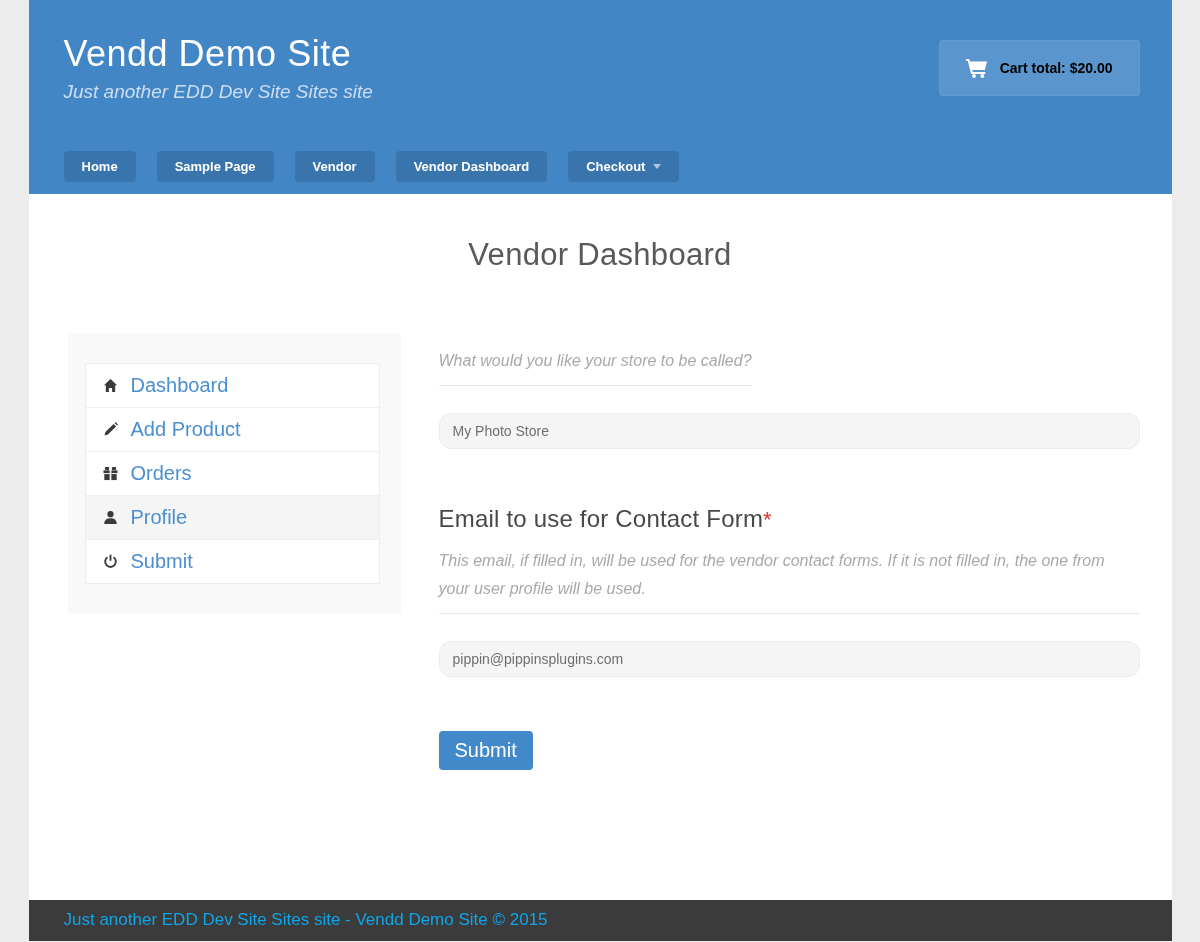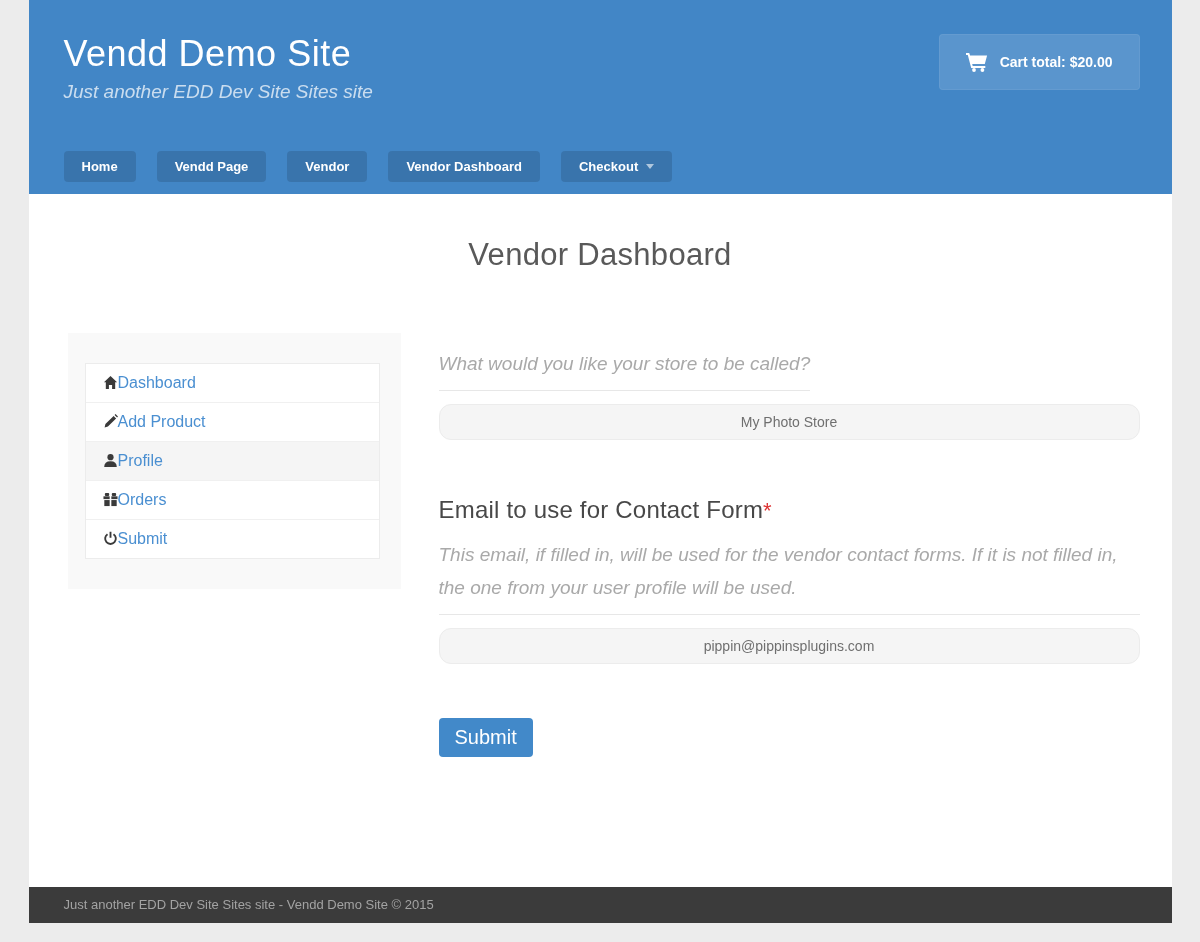--- a/index.html
+++ b/index.html
@@ -38,22 +38,22 @@
     margin-top:7px;
   }
   .cart-button {
     display:flex;
     align-items:center;
     gap:12px;
     background:rgba(255,255,255,0.13);
     border:1px solid rgba(255,255,255,0.06);
     border-radius:4px;
     padding:17px 26px;
-    margin-top:0;
-    color:#ffffff;
+    margin-top:6px;
+    color:#000000;
     font-size:14px;
     font-weight:700;
     cursor:pointer;
   }
   .cart-button svg { display:block; }
   .main-nav {
     margin-top:48px;
     display:flex;
     gap:21px;
   }
@@ -108,23 +108,24 @@
     align-self:flex-start;
   }
   .vendor-menu {
     background:#ffffff;
     border:1px solid #ececec;
     list-style:none;
   }
   .vendor-menu-item {
     display:flex;
     align-items:center;
+    gap:13px;
     padding:10px 17px;
     border-top:1px solid #f0f0f0;
-    font-size:16px;
+    font-size:20px;
     cursor:pointer;
     min-height:38px;
   }
   .vendor-menu-item:first-child { border-top:none; }
   .vendor-menu-item.active { background:#f5f5f5; }
   .vendor-menu-item .mi { width:15px; height:15px; flex:0 0 15px; }
   .vendor-menu-item .mi svg { display:block; }
   .menu-label { color:#4a8fd1; }
 
   
@@ -139,55 +140,54 @@
     letter-spacing:0.2px;
   }
   .required-star { color:#dd3333; font-size:22px; }
   .field-help {
     display:inline-block;
     margin-top:14px;
     padding-bottom:10px;
     border-bottom:1px solid #e7e7e7;
     color:#a9a9a9;
     font-style:italic;
-    font-size:19px;
+    font-size:16px;
     line-height:1.75;
   }
   .text-input {
     display:block;
     width:100%;
-    margin-top:13px;
+    margin-top:27px;
     background:#f5f5f5;
     border:1px solid #ececec;
     border-radius:12px;
     padding:9px 13px;
     font-size:14px;
     color:#6f6f6f;
     font-family:"Liberation Sans", sans-serif;
     outline:none;
-    text-align:center;
   }
   .field-group + .field-group { margin-top:56px; }
   .submit-button {
     margin-top:54px;
     background:#4289c9;
     color:#ffffff;
     border:none;
     border-radius:4px;
     padding:8px 16px;
     font-size:20px;
     cursor:pointer;
     font-family:"Liberation Sans", sans-serif;
   }
 
   
   .site-footer {
     background:#3b3b3b;
-    color:#a3a3a3;
-    font-size:13px;
+    color:#0ea5e9;
+    font-size:17px;
     padding:10px 44px 11px 35px;
   }
 </style>
 </head>
 <body>
 
 <div class="site">
 
   <header class="site-header">
     <div class="header-top">
@@ -204,21 +204,21 @@
           </svg>
         </span>
         <span>Cart total: $20.00</span>
       </div>
     </div>
     <nav class="main-nav">
       <button class="nav-button">
         <span>Home</span>
       </button>
       <button class="nav-button">
-        <span>Vendd Page</span>
+        <span>Sample Page</span>
       </button>
       <button class="nav-button">
         <span>Vendor</span>
       </button>
       <button class="nav-button">
         <span>Vendor Dashboard</span>
       </button>
       <button class="nav-button">
         <span>Checkout</span>
         <span class="caret-down"></span>
@@ -241,43 +241,43 @@
             </span>
             <span class="menu-label">Dashboard</span>
           </li>
           <li class="vendor-menu-item">
             <span class="mi">
               <svg width="15" height="15" viewBox="0 0 16 16" fill="#3a3a3a">
                 <path d="M11.6 1.6l2.8 2.8-9.2 9.2-3.7 1 .9-3.8zM12.7.5l2.8 2.8 1-1L13.7-.5z" transform="translate(0.3,0.5) scale(0.95)"></path>
               </svg>
             </span>
             <span class="menu-label">Add Product</span>
-          </li>
-          <li class="vendor-menu-item active">
-            <span class="mi">
-              <svg width="15" height="15" viewBox="0 0 16 16" fill="#3a3a3a">
-                <circle cx="8" cy="4.4" r="3.3"></circle>
-                <path d="M1.3 15q0-6.2 6.7-6.2T14.7 15z"></path>
-              </svg>
-            </span>
-            <span class="menu-label">Profile</span>
           </li>
           <li class="vendor-menu-item">
             <span class="mi">
               <svg width="15" height="15" viewBox="0 0 16 16" fill="#3a3a3a">
                 <rect x="2" y="1" width="4.6" height="3.2" rx="1"></rect>
                 <rect x="9.4" y="1" width="4.6" height="3.2" rx="1"></rect>
                 <rect x="0.5" y="4.6" width="6.6" height="3"></rect>
                 <rect x="8.9" y="4.6" width="6.6" height="3"></rect>
                 <rect x="1.4" y="8.6" width="5.7" height="6.4"></rect>
                 <rect x="8.9" y="8.6" width="5.7" height="6.4"></rect>
               </svg>
             </span>
             <span class="menu-label">Orders</span>
           </li>
+          <li class="vendor-menu-item active">
+            <span class="mi">
+              <svg width="15" height="15" viewBox="0 0 16 16" fill="#3a3a3a">
+                <circle cx="8" cy="4.4" r="3.3"></circle>
+                <path d="M1.3 15q0-6.2 6.7-6.2T14.7 15z"></path>
+              </svg>
+            </span>
+            <span class="menu-label">Profile</span>
+          </li>
           <li class="vendor-menu-item">
             <span class="mi">
               <svg width="15" height="15" viewBox="0 0 16 16" fill="none" stroke="#3a3a3a" stroke-width="2">
                 <path d="M4.8 3.4a5.7 5.7 0 1 0 6.4 0"></path>
                 <line x1="8" y1="0.8" x2="8" y2="7.2"></line>
               </svg>
             </span>
             <span class="menu-label">Submit</span>
           </li>
         </ul>

